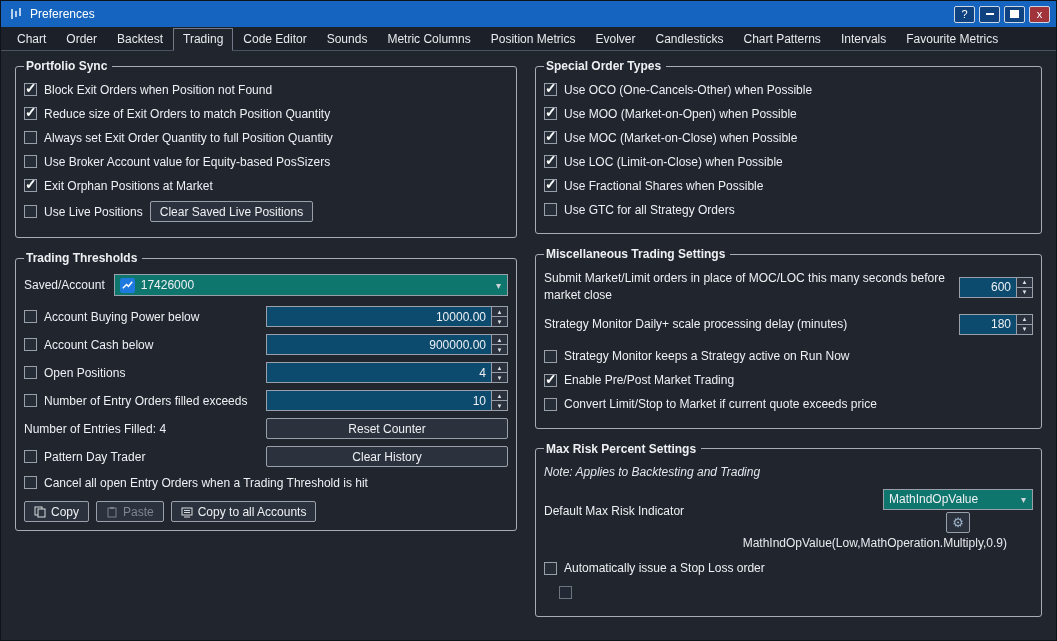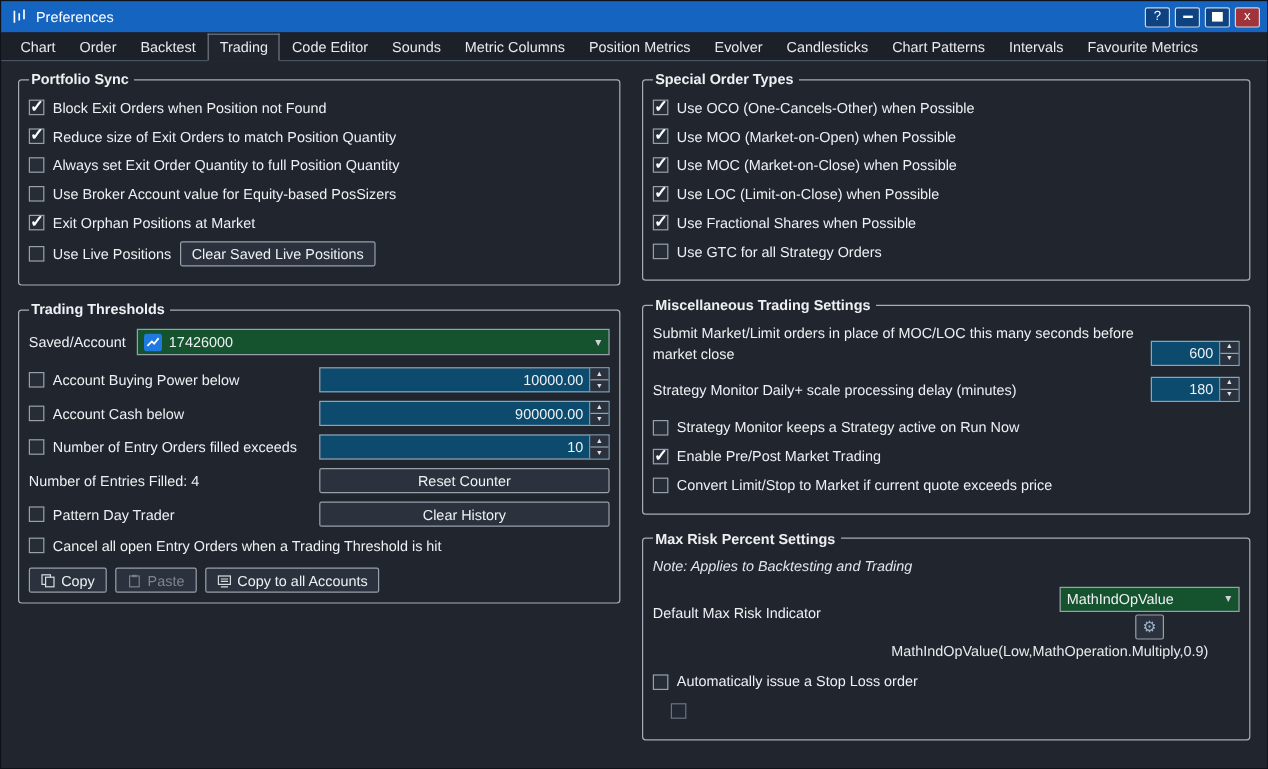--- a/index.html
+++ b/index.html
@@ -40,21 +40,21 @@
   .chk-row.inline { margin:0; }
   .cb { width:13px; height:13px; flex:0 0 13px; background:#272d37; border:1px solid #99a0aa; position:relative; }
   .cb.checked::after { content:"✓"; position:absolute; left:0; top:-4px; font-size:14px; font-weight:bold; color:#fff; }
   .chk-label { white-space:nowrap; }
   .chk-row.indent { margin-left:15px; }
   .chk-row.disabled .chk-label { color:#7c8590; }
   .chk-row.disabled .cb { border-color:#6d747e; background:#232934; }
 
   .broker-row { display:flex; align-items:center; gap:9px; margin:7px 0 10px; }
   .form-label { white-space:nowrap; }
-  .combo { display:flex; align-items:center; height:22px; background:#14532d; border:1px solid #99a0aa; flex:1; padding-left:5px; gap:6px; }
+  .combo { display:flex; align-items:center; height:22px; background:#0f766e; border:1px solid #99a0aa; flex:1; padding-left:5px; gap:6px; }
   .combo-text { flex:1; white-space:nowrap; overflow:hidden; }
   .combo-arrow { width:17px; text-align:center; color:#cfd4db; font-size:10px; flex:0 0 17px; }
   .combo.small { flex:0 0 auto; width:150px; height:21px; }
   .broker-icon { width:15px; height:15px; display:inline-flex; flex:0 0 15px; }
 
   .th-row { display:flex; align-items:center; justify-content:space-between; margin:7px 0; min-height:21px; }
   .spin { display:flex; width:242px; height:21px; background:#0c4a6e; border:1px solid #99a0aa; flex:0 0 auto; }
   .spin input { flex:1; min-width:0; background:transparent; border:0; outline:0; color:#eef0f3; text-align:right; padding:0 5px; font:12px "Liberation Sans",sans-serif; }
   .spin-btns { width:16px; flex:0 0 16px; display:flex; flex-direction:column; border-left:1px solid #99a0aa; }
   .sp { flex:1; display:flex; align-items:center; justify-content:center; font-size:6px; color:#dfe3e8; background:#2c323d; }
@@ -62,21 +62,21 @@
   .spin.small { width:74px; }
 
   .btn { display:inline-flex; align-items:center; justify-content:center; gap:5px; height:21px;
          background:#2c323d; border:1px solid #99a0aa; border-radius:2px; color:#eef0f3;
          font:12px "Liberation Sans",sans-serif; padding:0 9px; cursor:default; }
   .btn.wide { width:242px; }
   .btn-row { display:flex; gap:7px; margin-top:10px; }
   .btn.disabled { color:#7c8590; }
   .btn.disabled svg { opacity:.45; }
 
-  .misc-row { display:flex; align-items:flex-end; justify-content:space-between; gap:10px; margin:7px 0 9px; }
+  .misc-row { display:flex; align-items:center; justify-content:space-between; gap:10px; margin:7px 0 9px; }
   .misc-label { flex:1; line-height:1.45; }
   .misc-checks { margin-top:13px; }
 
   .note { font-style:italic; margin:7px 0 10px; color:#e3e6ea; }
   .ind-row { display:flex; align-items:center; justify-content:space-between; margin:8px 0 2px; }
   .ind-right { display:flex; align-items:center; gap:2px;flex-direction:column; }
   .gear-btn { width:24px; height:21px; background:#2c323d; border:1px solid #99a0aa; border-radius:2px;
               color:#9db4c9; display:flex; align-items:center; justify-content:center; font-size:13px; padding:0; }
   .formula { text-align:right; padding-right:26px; margin:3px 0 10px; color:#e8ebee; }
 </style>
@@ -196,20 +196,33 @@
           </div>
           <div class="spin">
             <input value="900000.00" style="">
             <div class="spin-btns">
               <span class="sp">▲</span>
               <span class="sp down">▼</span>
             </div>
           </div>
         </div>
 
+        <div class="th-row">
+          <div class="chk-row inline">
+            <span class="cb"></span>
+            <span class="chk-label">Open Positions</span>
+          </div>
+          <div class="spin">
+            <input value="4" style="">
+            <div class="spin-btns">
+              <span class="sp">▲</span>
+              <span class="sp down">▼</span>
+            </div>
+          </div>
+        </div>
 
         <div class="th-row">
           <div class="chk-row inline">
             <span class="cb"></span>
             <span class="chk-label">Number of Entry Orders filled exceeds</span>
           </div>
           <div class="spin">
             <input value="10" style="">
             <div class="spin-btns">
               <span class="sp">▲</span>

